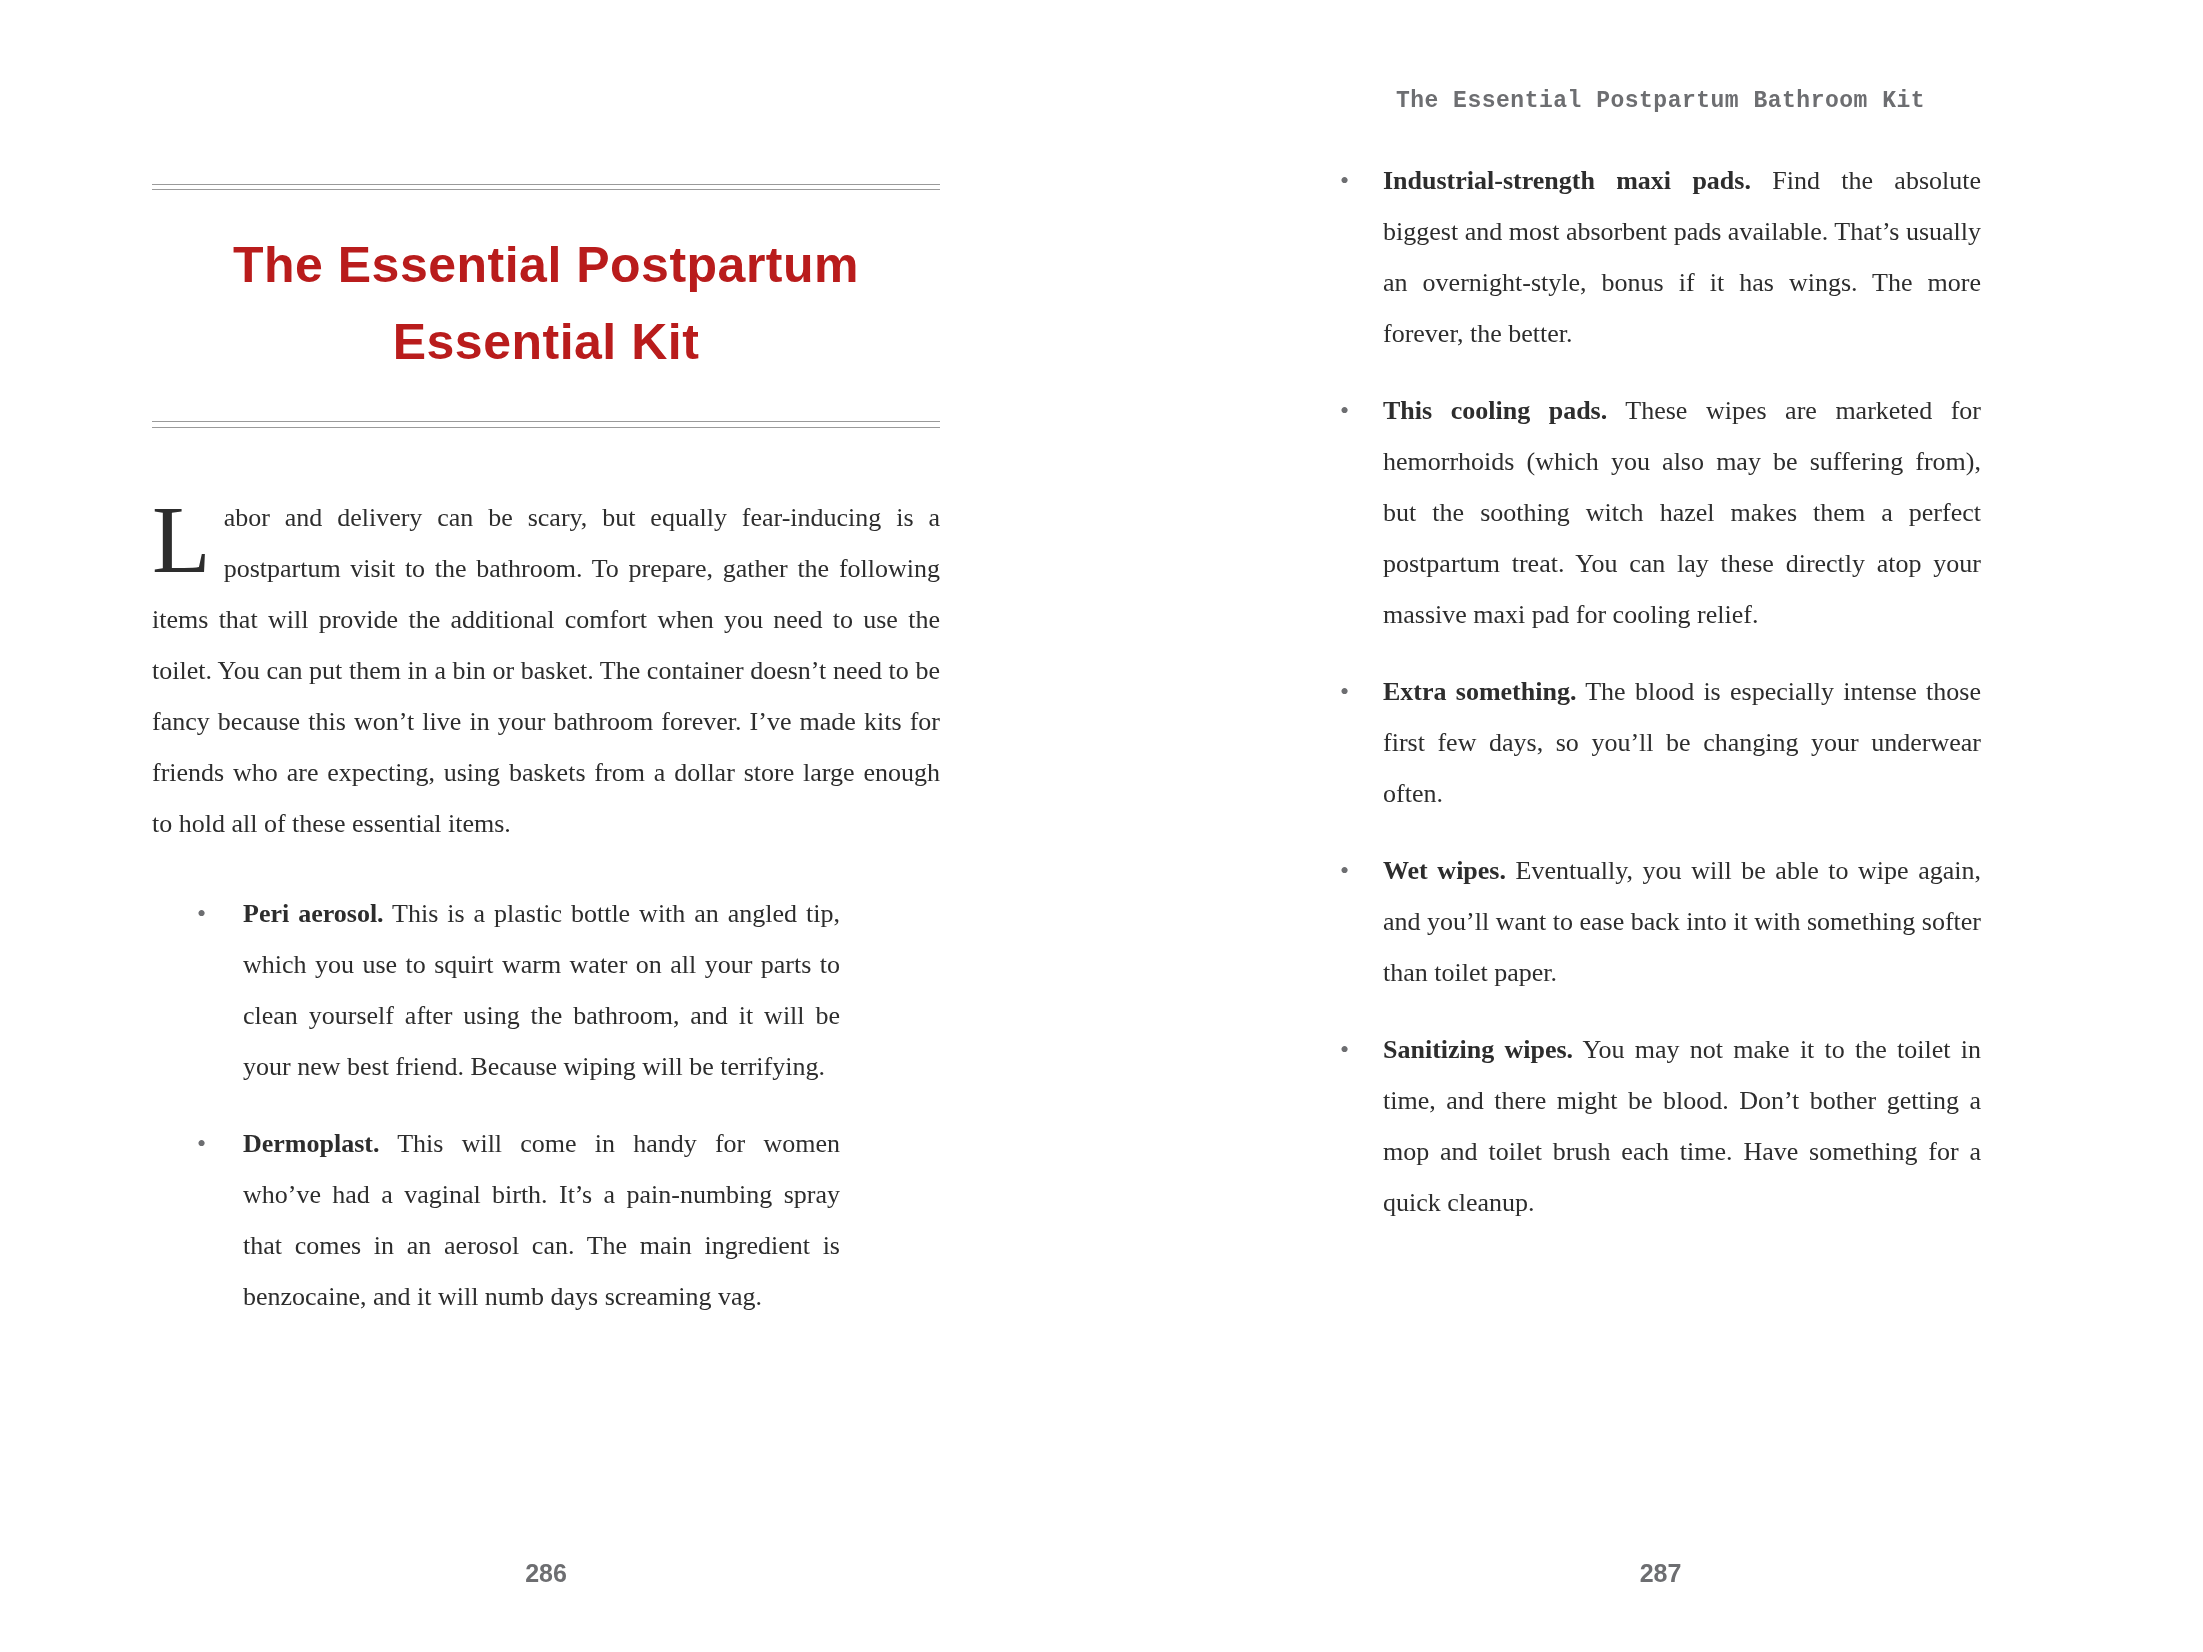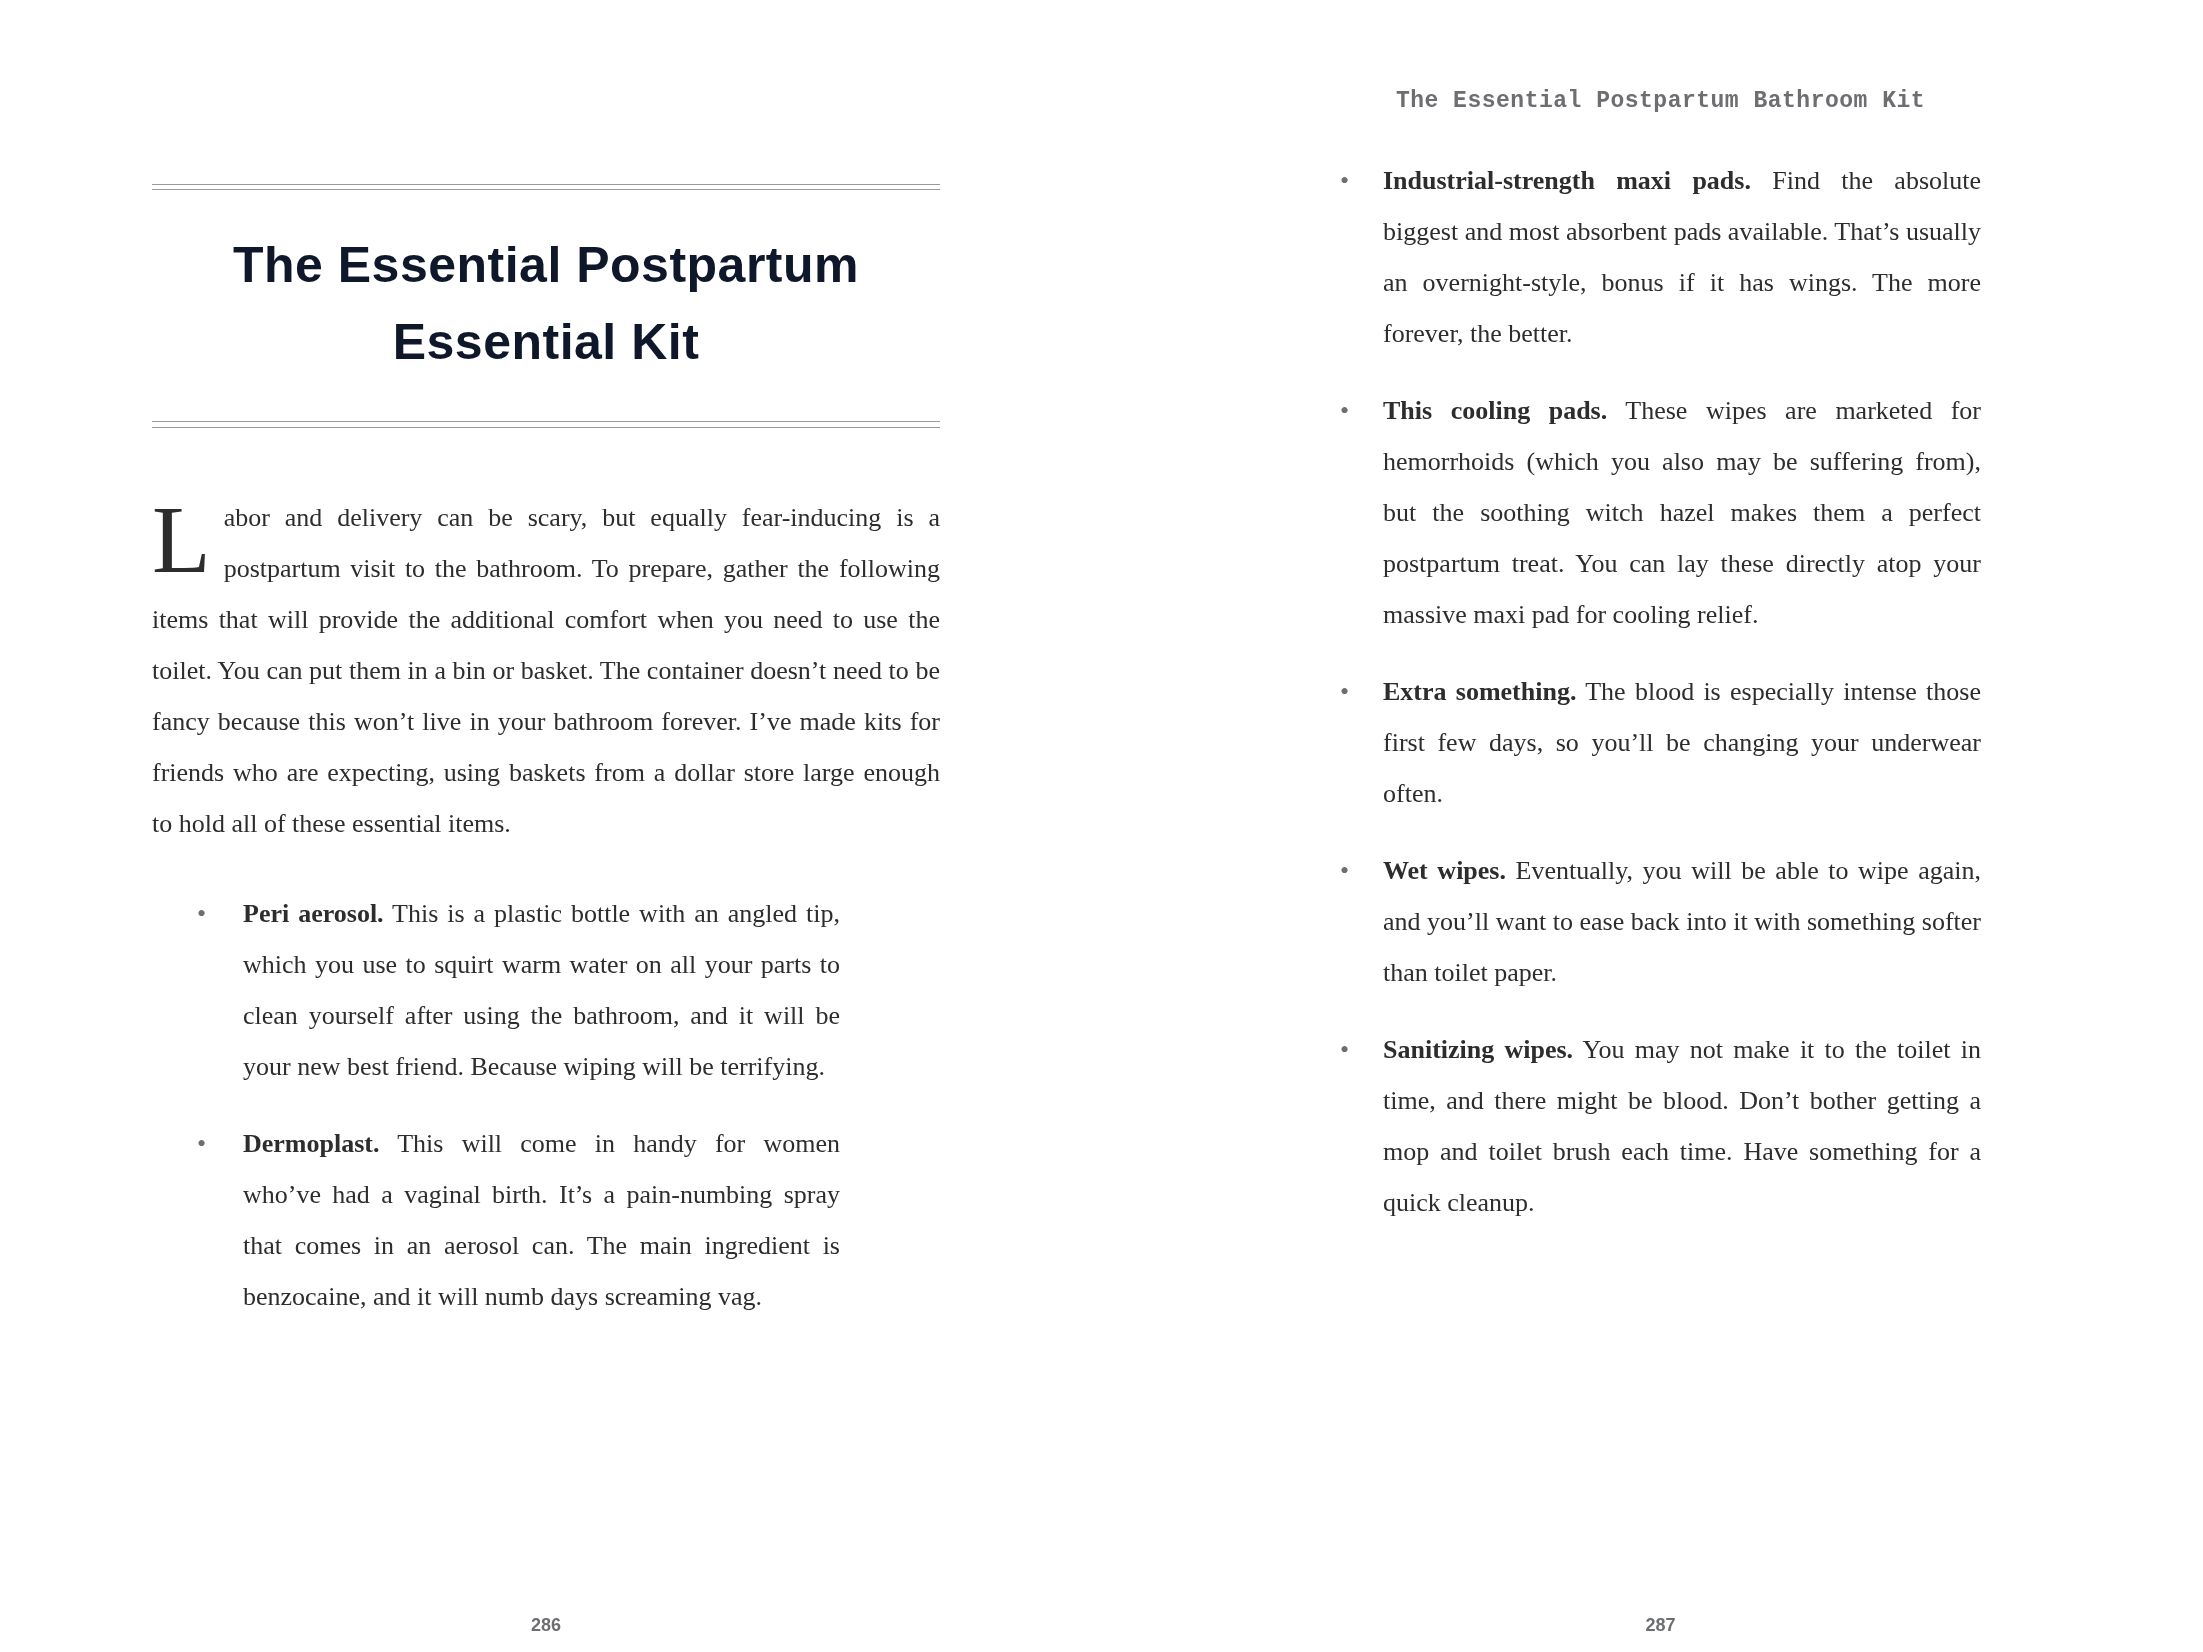--- a/index.html
+++ b/index.html
@@ -29,21 +29,21 @@
   }
 
   .chapter-title {
     margin: 37px 0 40px 0;
     text-align: center;
     font-family: "Liberation Sans", sans-serif;
     font-weight: 700;
     font-size: 50px;
     line-height: 77px;
     letter-spacing: 0.5px;
-    color: #0f172a;
+    color: #b91c1c;
   }
   .chapter-title .title-line { display: block; }
 
   .intro {
     margin-top: 64px;
     font-size: 26px;
     line-height: 51px;
     color: #2d2d2d;
     text-align: justify;
   }
@@ -96,24 +96,24 @@
     text-align: center;
   }
 
   .bullets-right { margin-top: 96px; }
   .bullets-right li { padding-left: 43px; }
   .bullets-right .bullet { left: 0; }
 
   
   .page-number {
     position: absolute;
-    top: 1615px;
+    top: 1559px;
     font-family: "Liberation Sans", sans-serif;
     font-weight: 700;
-    font-size: 18px;
+    font-size: 25px;
     color: #6d6e71;
     text-align: center;
   }
   .page-number.left { left: 152px; width: 788px; }
   .page-number.right { left: 1340px; width: 641px; }
 </style>
 </head>
 <body>
 
 <div class="spread">

